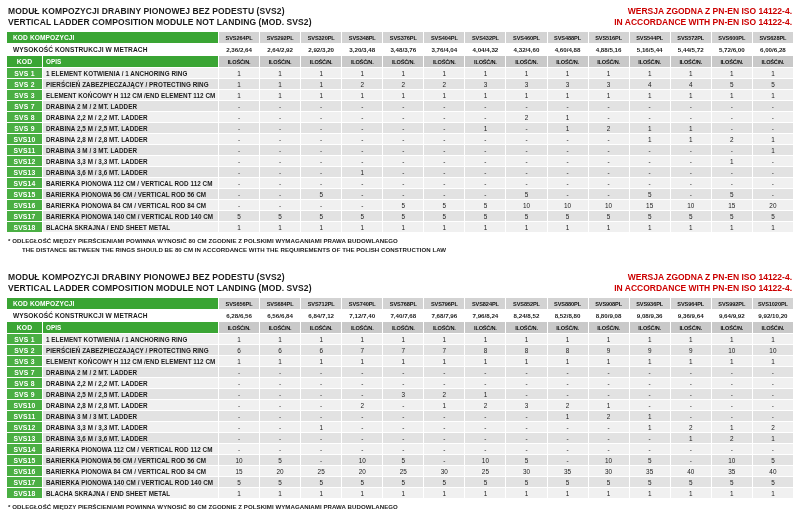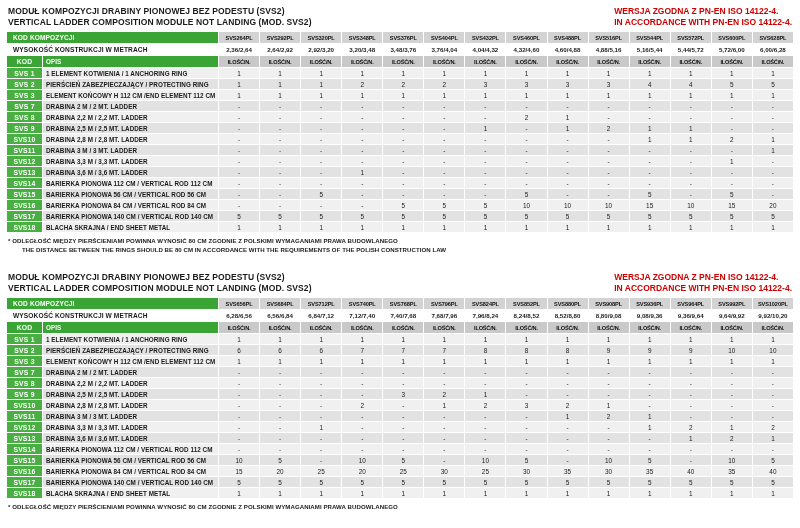--- a/index.html
+++ b/index.html
@@ -9,21 +9,21 @@
     font-family:"Liberation Sans", sans-serif;
     color:#1a1a1a;
     -webkit-font-smoothing:none;
   }
   .page{width:800px;padding:4px 6px 0 6px;box-sizing:border-box;}
   .block{margin-bottom:6px;}
 
   
   .hdr{display:flex;justify-content:space-between;align-items:flex-start;padding:2px 0 3px 2px;}
   .hdr-left{font-size:8.5px;font-weight:bold;line-height:11px;letter-spacing:.1px;}
-  .hdr-right{font-size:8.5px;font-weight:bold;line-height:11px;color:#cc0000;padding-right:2px;}
+  .hdr-right{font-size:8.5px;font-weight:bold;line-height:11px;color:#cc0000;text-align:right;padding-right:2px;}
 
   
   table{border-collapse:collapse;width:100%;table-layout:fixed;}
   td,th{border:1px solid #ffffff;padding:0;}
   .tbl{font-size:6.5px;}
 
   .green{background:#3aa534;color:#ffffff;font-weight:bold;}
   .greenlite{background:#4aaf43;color:#ffffff;font-weight:bold;}
   .grayhdr{background:#d3d3d3;color:#111;font-weight:bold;}
   .grayhdr2{background:#c9c9c9;color:#111;font-weight:bold;}

